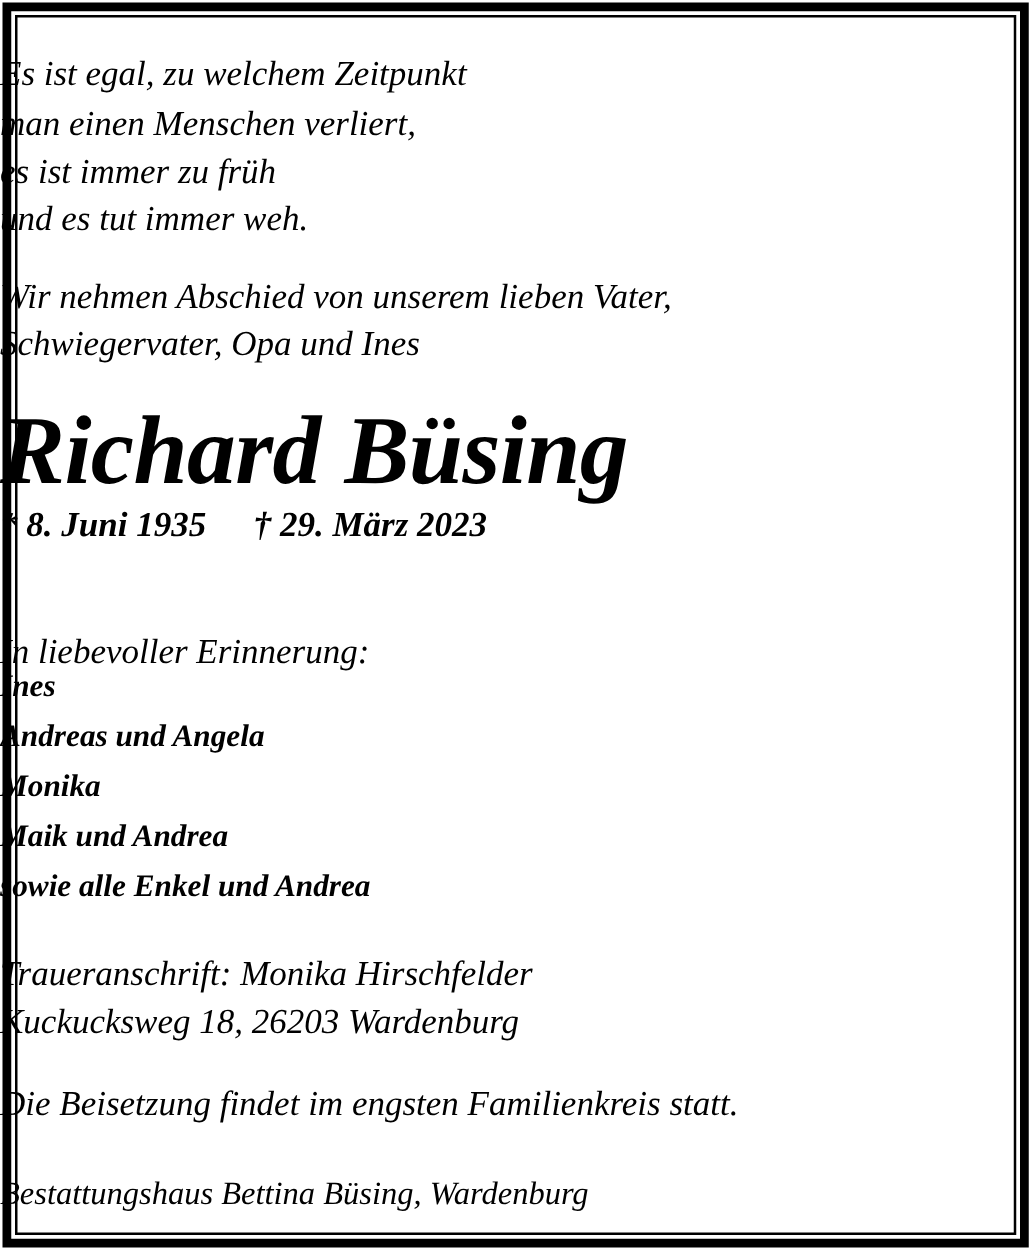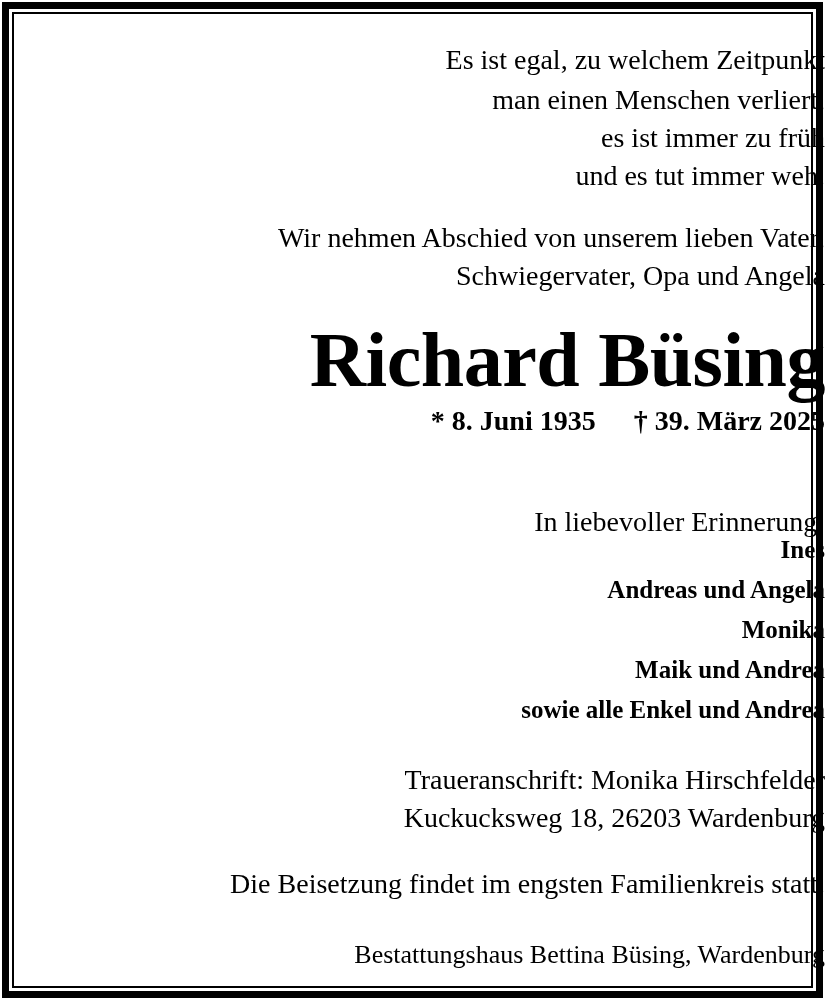--- a/index.html
+++ b/index.html
@@ -10,47 +10,47 @@
   }
   .frame-inner {
     position: absolute; left: 12px; top: 12px; width: 801px; height: 976px;
     box-sizing: border-box; border: 2px solid #000;
   }
   .content {
     position: absolute; left: 0; top: 0; width: 825px;
     font-family: "Liberation Serif", "DejaVu Serif", serif;
     color: #000; text-align: center;
   }
-  .line { position: absolute; left: 0; width: 825px; text-align: right; white-space: nowrap; }
+  .line { position: absolute; left: 0; width: 825px; text-align: left; white-space: nowrap; font-style: italic; }
   .reg { font-size: 28px; }
   .name { font-size: 78px; font-weight: bold; letter-spacing: -0.5px; }
   .dates { font-size: 28px; font-weight: bold; }
   .family { font-size: 25px; font-weight: bold; }
   .small { font-size: 26px; }
   .gap { display: inline-block; width: 38px; }
 </style>
 </head>
 <body>
 
 <div class="frame-outer"></div>
 <div class="frame-inner"></div>
 
 <div class="content">
   <div class="line reg" style="top:44px">Es ist egal, zu welchem Zeitpunkt</div>
   <div class="line reg" style="top:84px">man einen Menschen verliert,</div>
   <div class="line reg" style="top:122px">es ist immer zu früh</div>
   <div class="line reg" style="top:160px">und es tut immer weh.</div>
 
   <div class="line reg" style="top:222px">Wir nehmen Abschied von unserem lieben Vater,</div>
-  <div class="line reg" style="top:260px">Schwiegervater, Opa und Angela</div>
+  <div class="line reg" style="top:260px">Schwiegervater, Opa und Ines</div>
 
   <div class="line name" style="top:315px">Richard Büsing</div>
 
   <div class="line dates" style="top:405px">
-    <span>* 8. Juni 1935</span><span class="gap"></span><span>† 39. März 2025</span>
+    <span>* 8. Juni 1935</span><span class="gap"></span><span>† 29. März 2023</span>
   </div>
 
   <div class="line reg" style="top:506px">In liebevoller Erinnerung:</div>
 
   <div class="line family" style="top:536px">Ines</div>
   <div class="line family" style="top:576px">Andreas und Angela</div>
   <div class="line family" style="top:616px">Monika</div>
   <div class="line family" style="top:656px">Maik und Andrea</div>
   <div class="line family" style="top:696px">sowie alle Enkel und Andrea</div>
 

